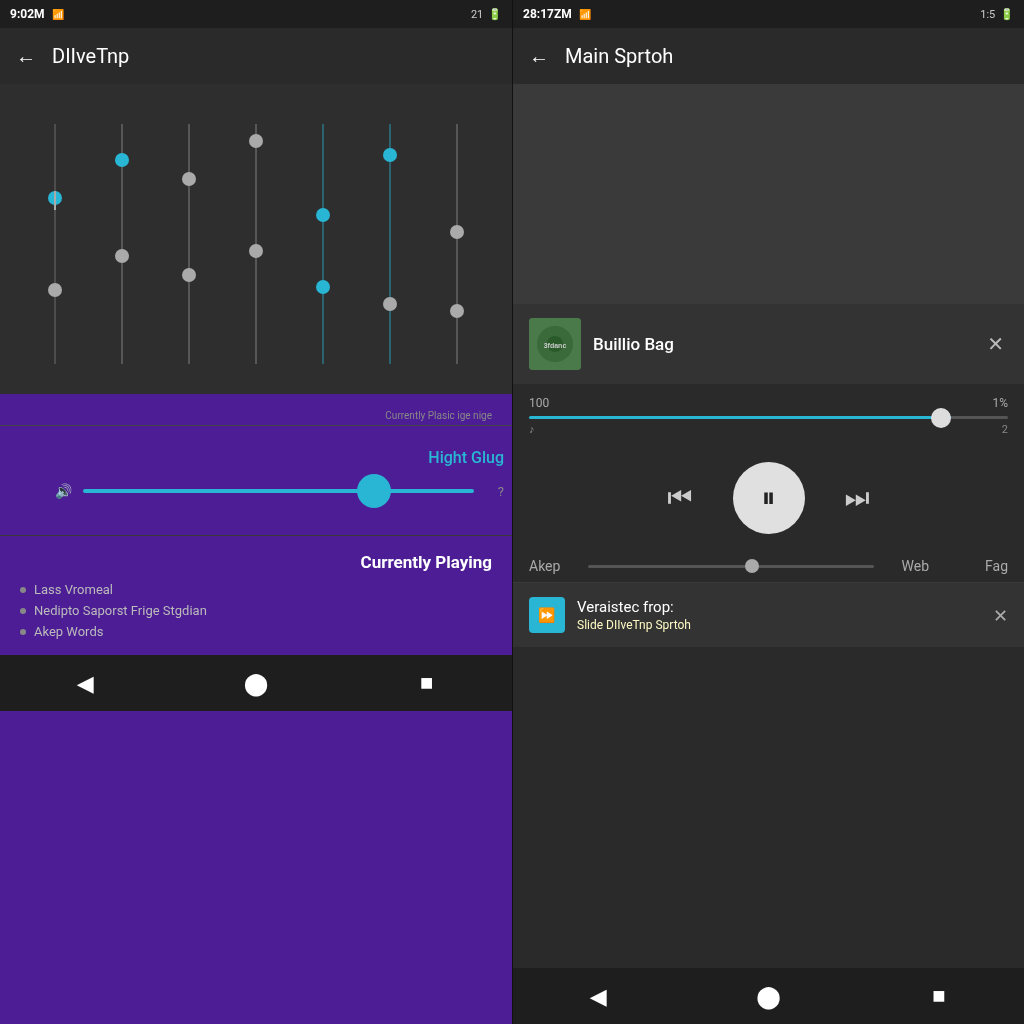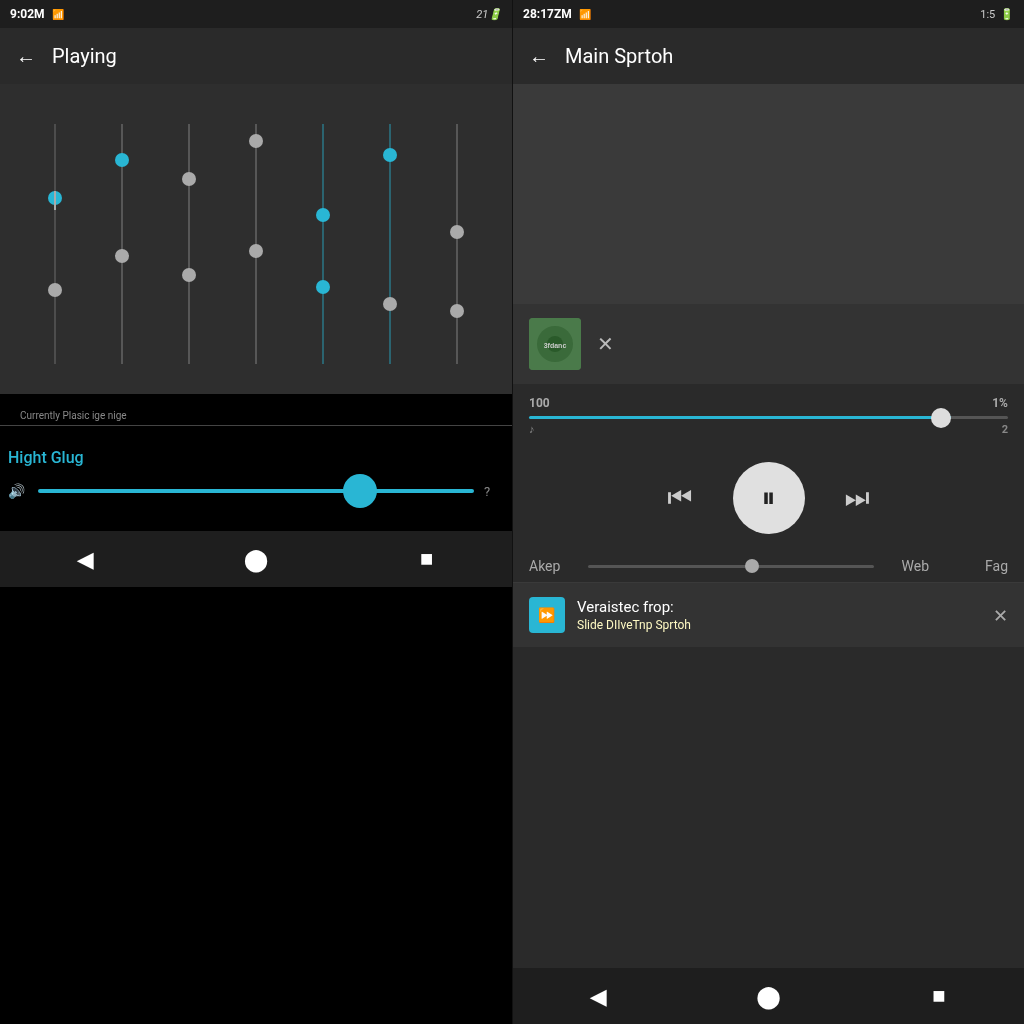--- a/index.html
+++ b/index.html
@@ -16,38 +16,39 @@
     
     .panels {
       display: flex;
       flex: 1;
       height: calc(1024px - 28px);
     }
 
     
     .left-panel {
       width: 512px;
-      background: #000000;
+      background: #4c1d95;
       display: flex;
       flex-direction: column;
       position: relative;
+      text-align: right;
     }
 
     .left-status-bar {
       height: 28px;
       background: #1e1e1e;
       display: flex;
       align-items: center;
       padding: 0 10px;
       font-size: 11px;
       color: #ccc;
       flex-shrink: 0;
     }
     .left-status-bar .time { font-weight: bold; font-size: 12px; color: #fff; }
-    .left-status-bar .icons { margin-left: auto; display: flex; align-items: center; font-style: italic; }
+    .left-status-bar .icons { margin-left: auto; display: flex; gap: 5px; align-items: center; }
 
     .left-header {
       height: 56px;
       background: #2a2a2a;
       display: flex;
       align-items: center;
       padding: 0 16px;
       gap: 16px;
       flex-shrink: 0;
     }
@@ -107,20 +108,21 @@
       padding: 16px 20px 4px;
       color: #888;
       font-size: 10px;
       border-bottom: 1px solid #444;
       margin-bottom: 12px;
     }
 
     
     .sliders-section {
       padding: 10px 8px 16px;
+      margin-left: 45px;
     }
     .slider-group-label {
       color: #29b6d4;
       font-size: 16px;
       margin-bottom: 16px;
       font-weight: 500;
     }
     .slider-row {
       display: flex;
       align-items: center;
@@ -276,21 +278,20 @@
       font-size: 20px;
       cursor: pointer;
       padding: 4px;
     }
 
     
     .progress-area {
       padding: 12px 16px 6px;
       background: #2a2a2a;
       flex-shrink: 0;
-      font-weight: bold;
     }
     .progress-labels {
       display: flex;
       justify-content: space-between;
       color: #aaa;
       font-size: 12px;
       margin-bottom: 6px;
     }
     .progress-track {
       height: 3px;
@@ -405,21 +406,21 @@
       <span class="time">9:02M</span>
       <span style="margin-left:8px;font-size:10px;">📶</span>
       <div class="icons">
         <span>21</span>
         <span>🔋</span>
       </div>
     </div>
 
     <div class="left-header">
       <span class="back-arrow">←</span>
-      <span class="title">Playing</span>
+      <span class="title">DIIveTnp</span>
     </div>
 
     <div class="equalizer-area">
       <div class="eq-bars">
 
         <div class="eq-slider" style="flex:1;height:240px;">
           <div class="eq-dot blue" style="top:28%;left:50%;transform:translateX(-50%);"></div>
           <div style="width:2px;background:rgba(255,255,255,0.15);height:100%;margin:auto;position:relative;">
             <div style="position:absolute;top:28%;bottom:64%;width:2px;background:#aaa;left:0;"></div>
           </div>
@@ -480,20 +481,35 @@
       <div class="slider-row">
         <span class="slider-icon">🔊</span>
         <div style="flex:1;height:4px;background:#29b6d4;border-radius:2px;position:relative;">
           <div class="slider-thumb large" style="left:70%;background:#29b6d4;"></div>
         </div>
         <span class="slider-end-label">?</span>
       </div>
 
     </div>
 
+    <div class="currently-playing-section">
+      <div class="cp-title">Currently Playing</div>
+      <div class="cp-item">
+        <div class="cp-dot"></div>
+        <span>Lass Vromeal</span>
+      </div>
+      <div class="cp-item">
+        <div class="cp-dot"></div>
+        <span>Nedipto Saporst Frige Stgdian</span>
+      </div>
+      <div class="cp-item">
+        <div class="cp-dot"></div>
+        <span>Akep Words</span>
+      </div>
+    </div>
 
     <div class="bottom-nav">
       <div class="nav-btn">◀</div>
       <div class="nav-btn">⬤</div>
       <div class="nav-btn">■</div>
     </div>
   </div>
 
   <div class="right-panel">
 
@@ -515,20 +531,23 @@
 
     <div class="now-playing-bar">
       <div class="album-thumb">
         <svg width="52" height="52" viewBox="0 0 52 52" xmlns="http://www.w3.org/2000/svg">
           <rect width="52" height="52" fill="#4a7a4a"></rect>
           <circle cx="26" cy="26" r="18" fill="#3a6a3a"></circle>
           <circle cx="26" cy="26" r="8" fill="#2a5a2a"></circle>
           <text x="26" y="30" text-anchor="middle" fill="#ccc" font-size="7" font-family="Arial">3fdanc</text>
         </svg>
       </div>
+      <div class="song-info">
+        <div class="song-title">Buillio Bag</div>
+      </div>
       <div class="close-btn">✕</div>
     </div>
 
     <div class="progress-area">
       <div class="progress-labels">
         <span>100</span>
         <span>1%</span>
       </div>
       <div class="progress-track">
         <div class="progress-thumb"></div>

